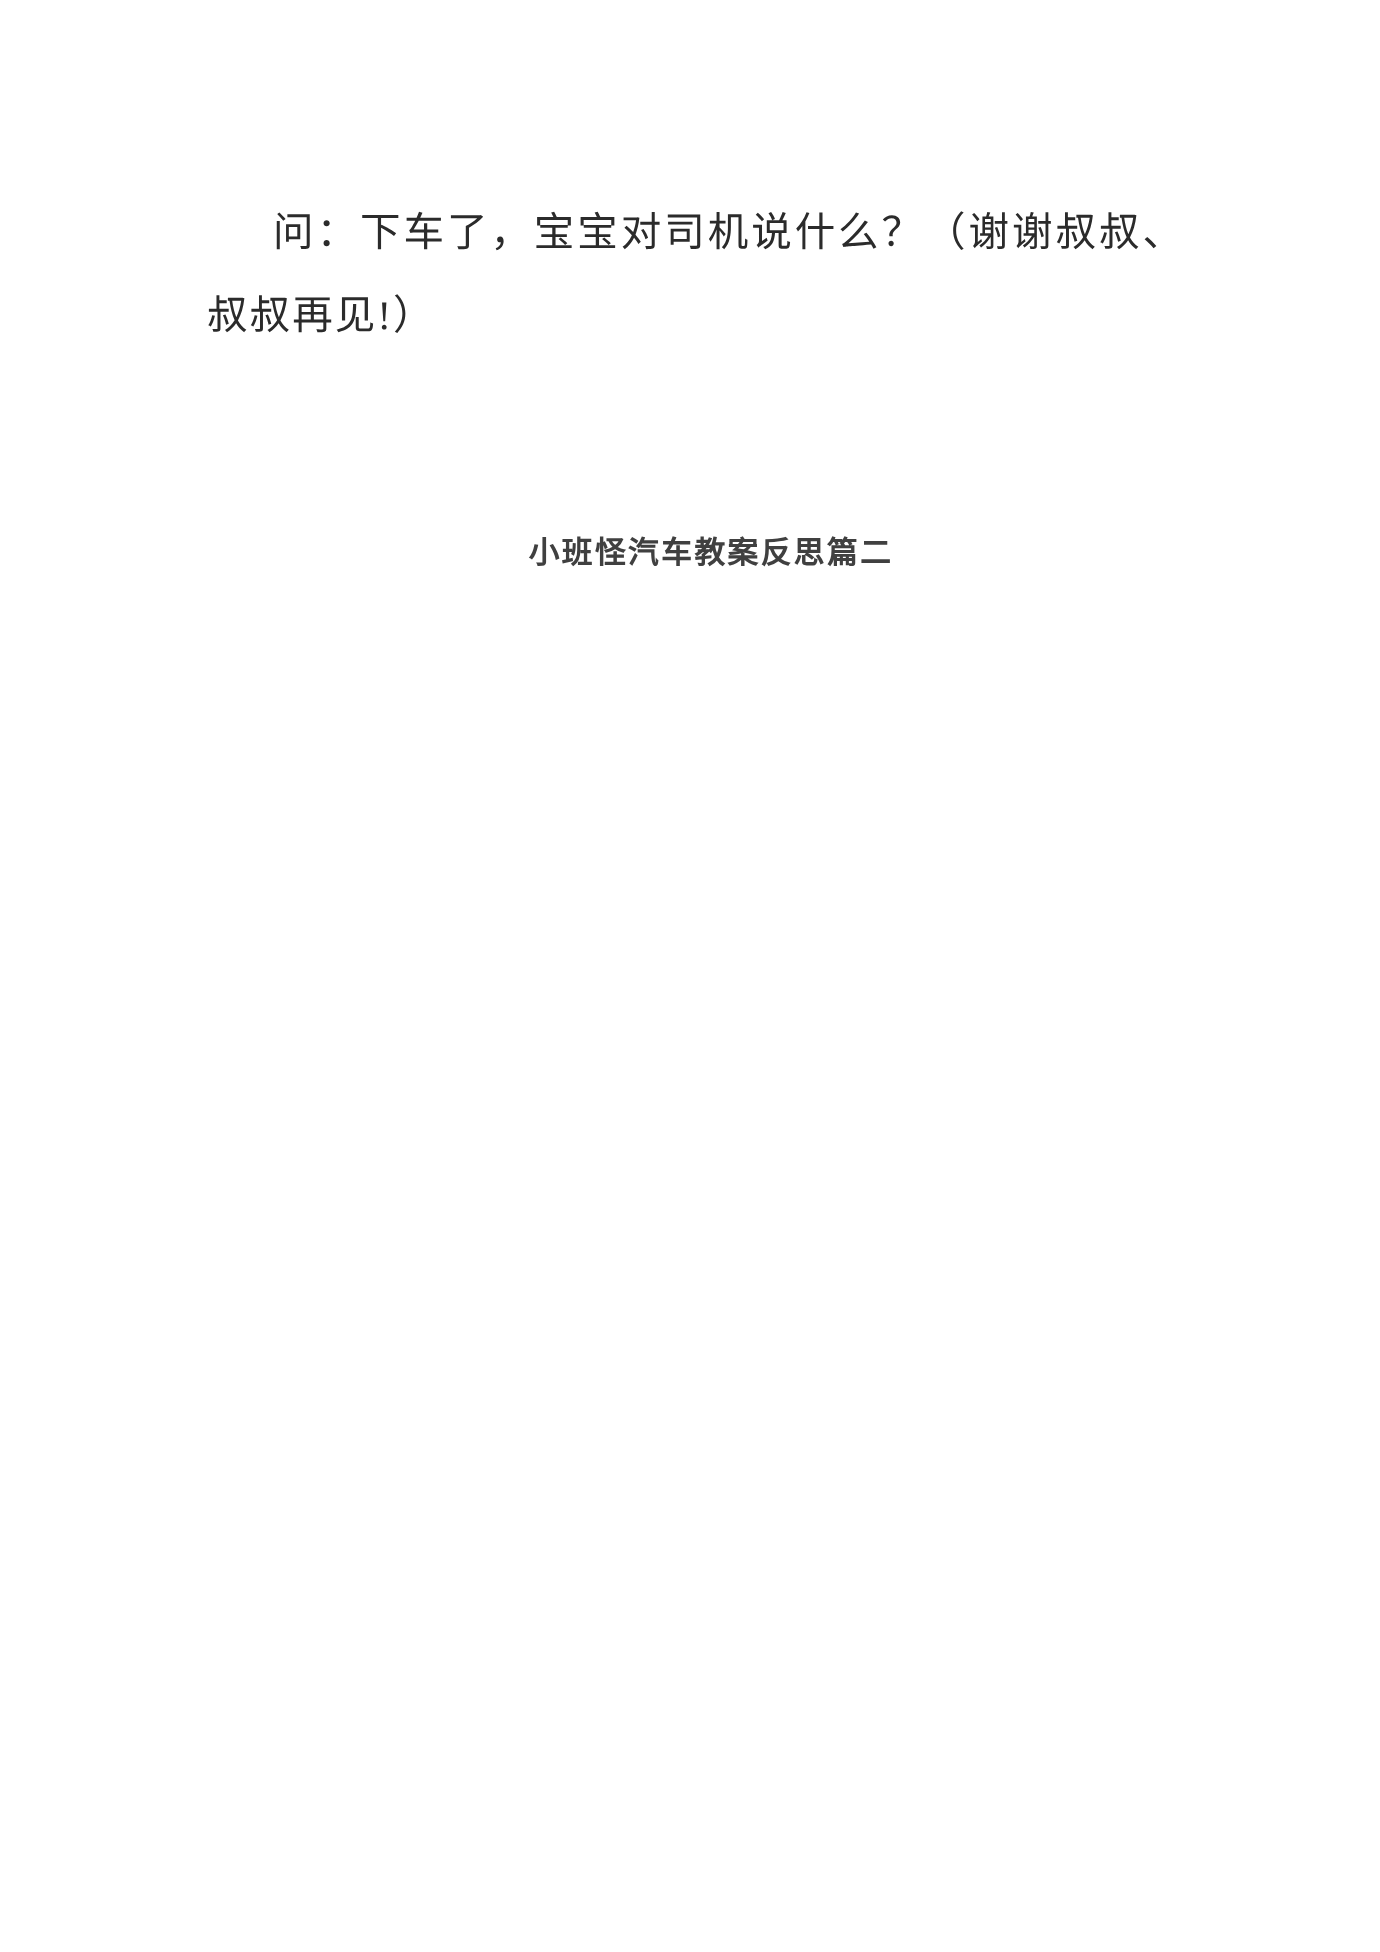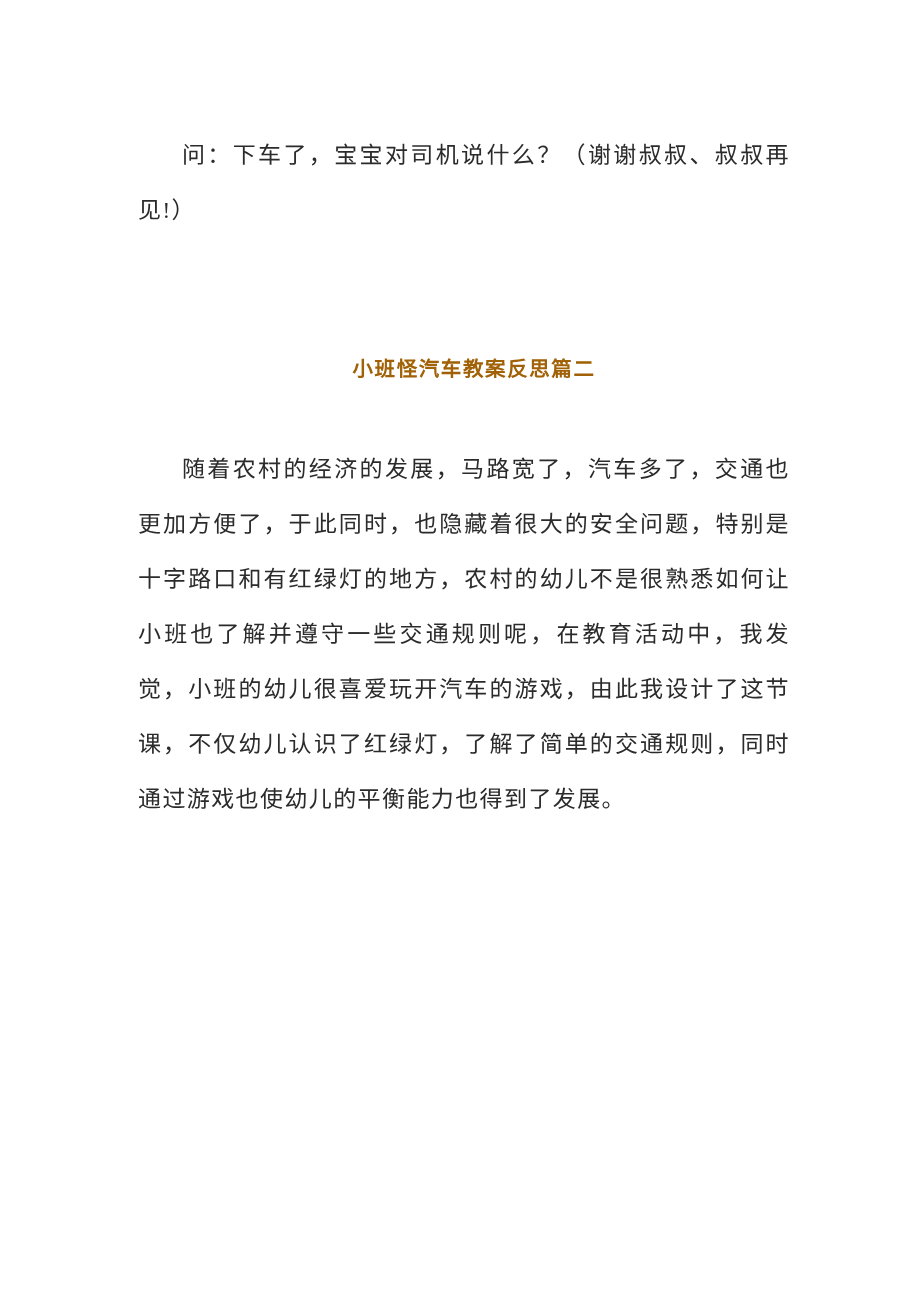--- a/index.html
+++ b/index.html
@@ -28,21 +28,21 @@
   .doc-body {
     position: absolute;
     left: 138px;
     top: 128px;
     width: 652px;
   }
 
   
   .para {
     margin: 0;
-    font-size: 23px;
+    font-size: 27px;
     line-height: 55px;
     letter-spacing: 1.4px;
     text-align: justify;
     text-justify: inter-ideograph;
     text-indent: 44px;
     color: #2b2b2b;
     word-break: break-all;
     font-weight: 400;
   }
 
@@ -56,21 +56,21 @@
   .spacer-md { height: 96px; }
   .spacer-lg { height: 56px; }
 
   
   .section-heading {
     margin: 0;
     font-size: 20.5px;
     line-height: 34px;
     letter-spacing: 1.6px;
     font-weight: 600;
-    color: #a16207;
+    color: #404040;
     text-align: center;
     text-indent: 0;
     padding-left: 20px;
   }
 
   
   .para, .section-heading {
     -webkit-font-smoothing: antialiased;
   }
 </style>
@@ -85,17 +85,16 @@
 
     <div class="spacer-sm"></div>
 
 
     <div class="spacer-md"></div>
 
     <h2 class="section-heading">小班怪汽车教案反思篇二</h2>
 
     <div class="spacer-lg"></div>
 
-    <p class="para para-justify">随着农村的经济的发展，马路宽了，汽车多了，交通也更加方便了，于此同时，也隐藏着很大的安全问题，特别是十字路口和有红绿灯的地方，农村的幼儿不是很熟悉如何让小班也了解并遵守一些交通规则呢，在教育活动中，我发觉，小班的幼儿很喜爱玩开汽车的游戏，由此我设计了这节课，不仅幼儿认识了红绿灯，了解了简单的交通规则，同时通过游戏也使幼儿的平衡能力也得到了发展。</p>
 
   </div>
 
 </div>
 
 </body></html>

